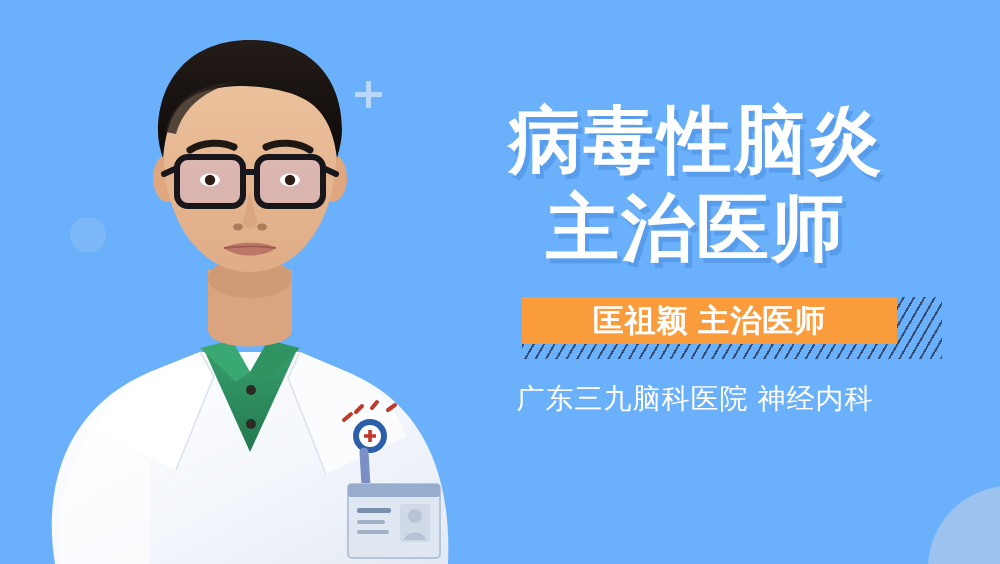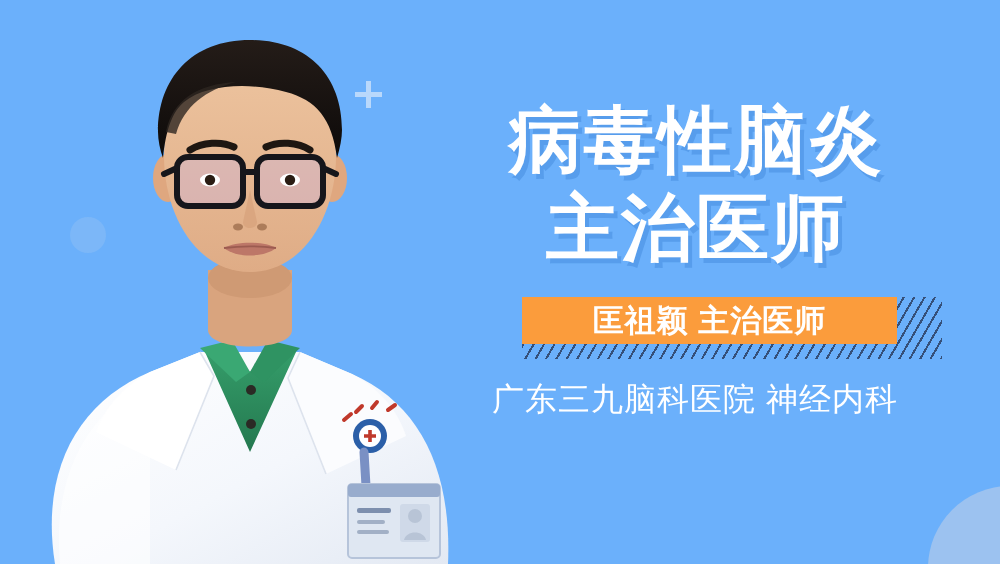--- a/index.html
+++ b/index.html
@@ -129,21 +129,21 @@
     letter-spacing: 1px;
     white-space: nowrap;
   }
 
   .affiliation {
     position: absolute;
     left: 485px;
     top: 381px;
     width: 420px;
     text-align: center;
-    font-size: 32px;
+    font-size: 28px;
     line-height: 36px;
     color: #ffffff;
     white-space: nowrap;
     letter-spacing: 1px;
   }
 </style>
 </head>
 <body>
 
 <div id="poster">

